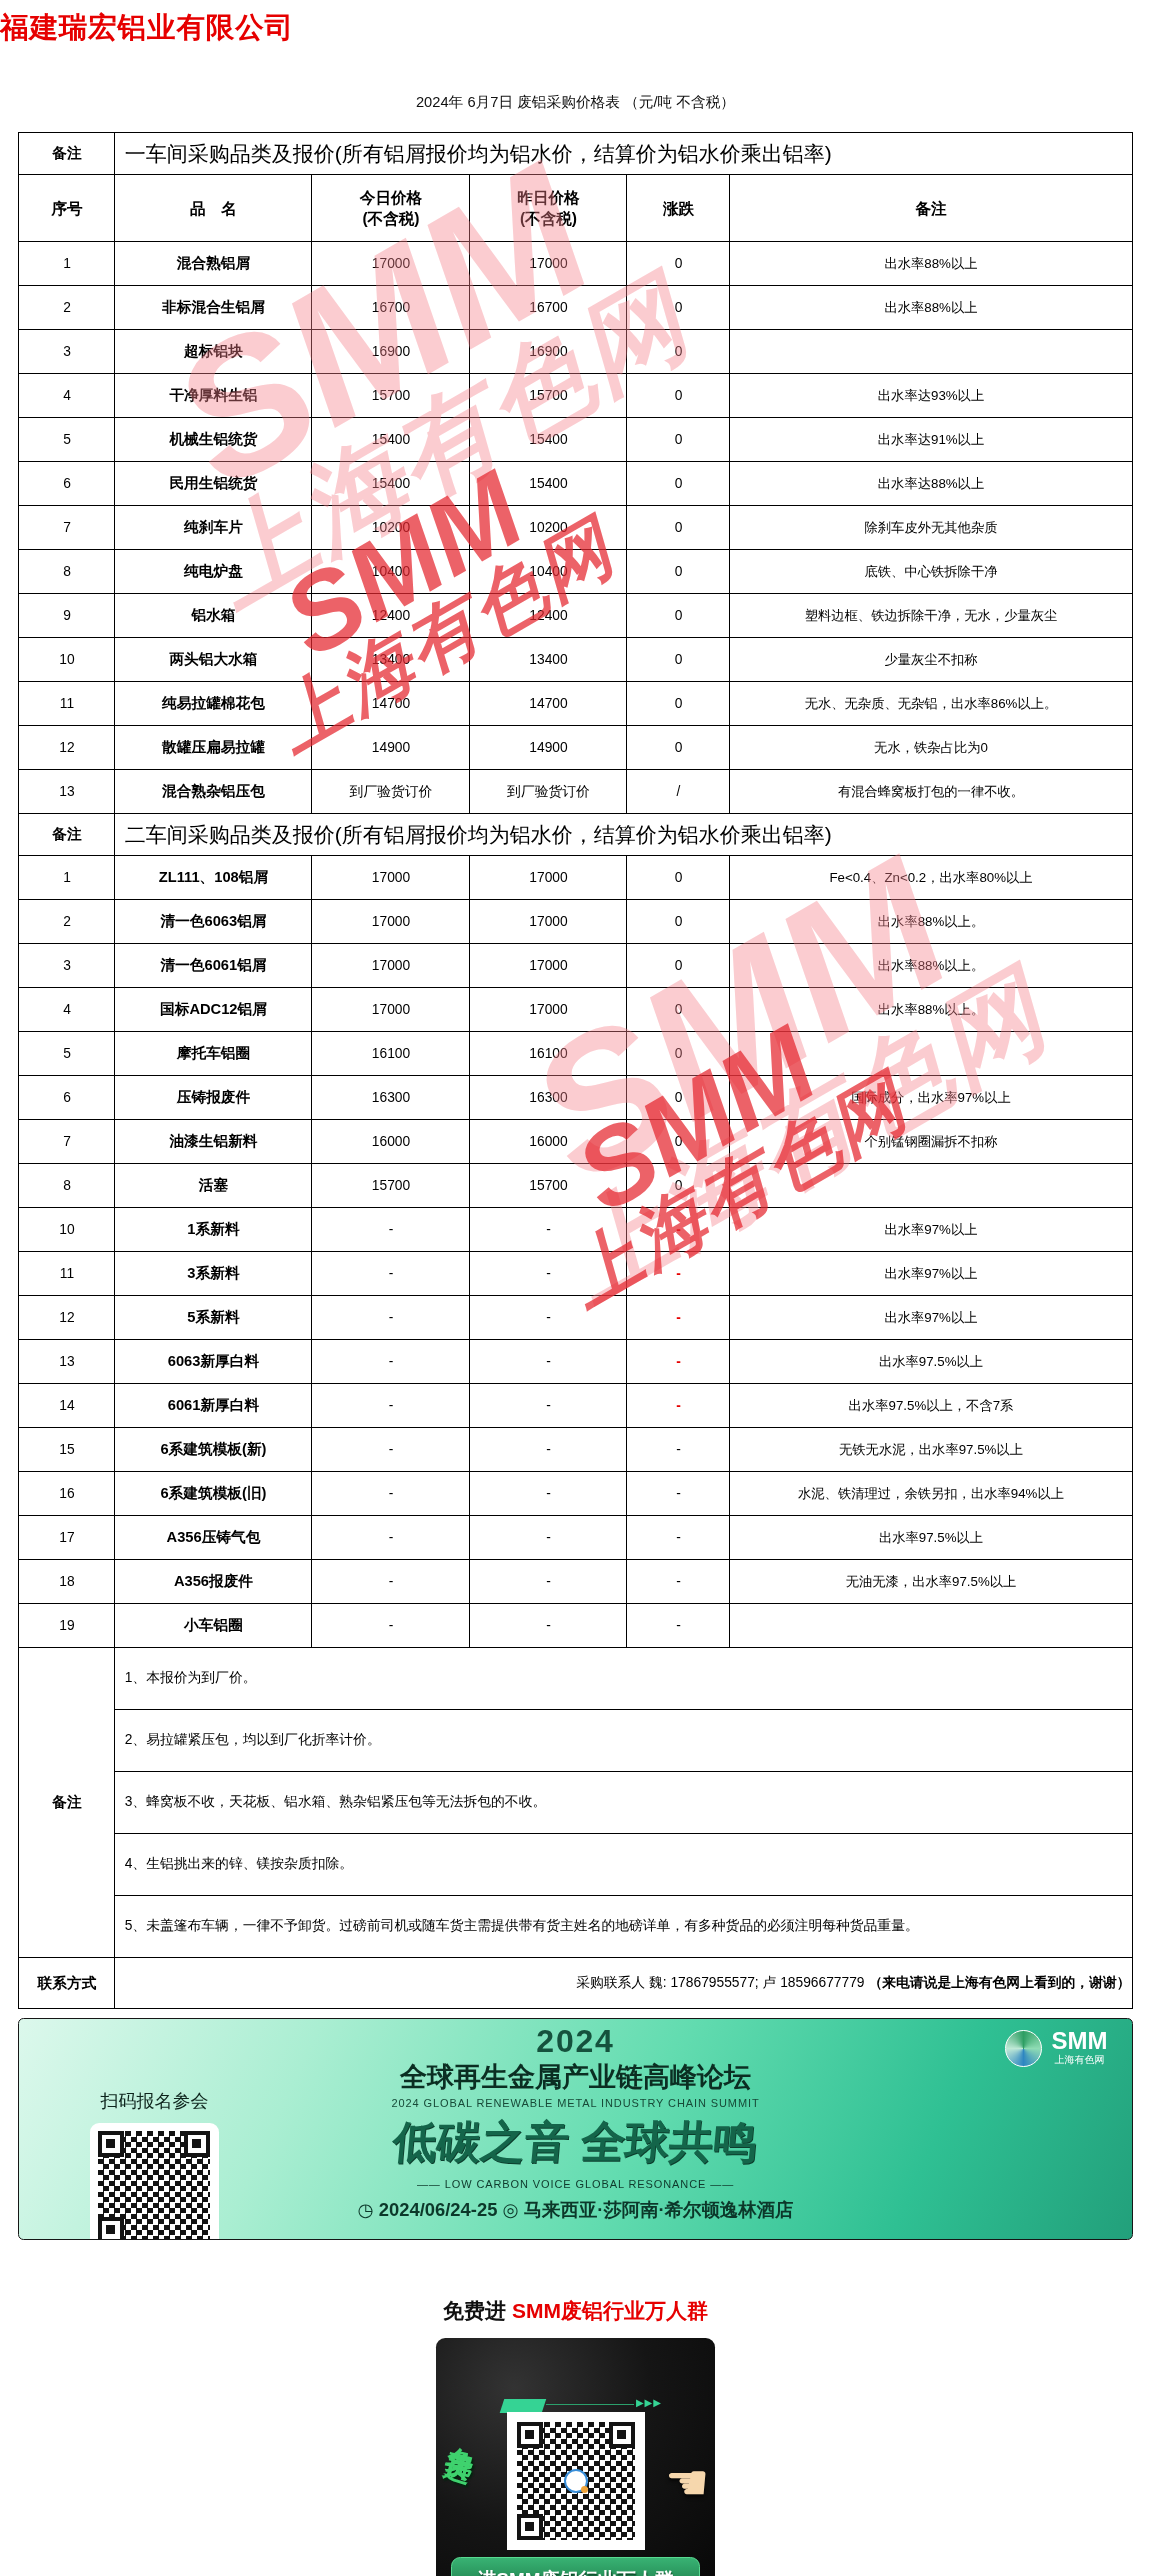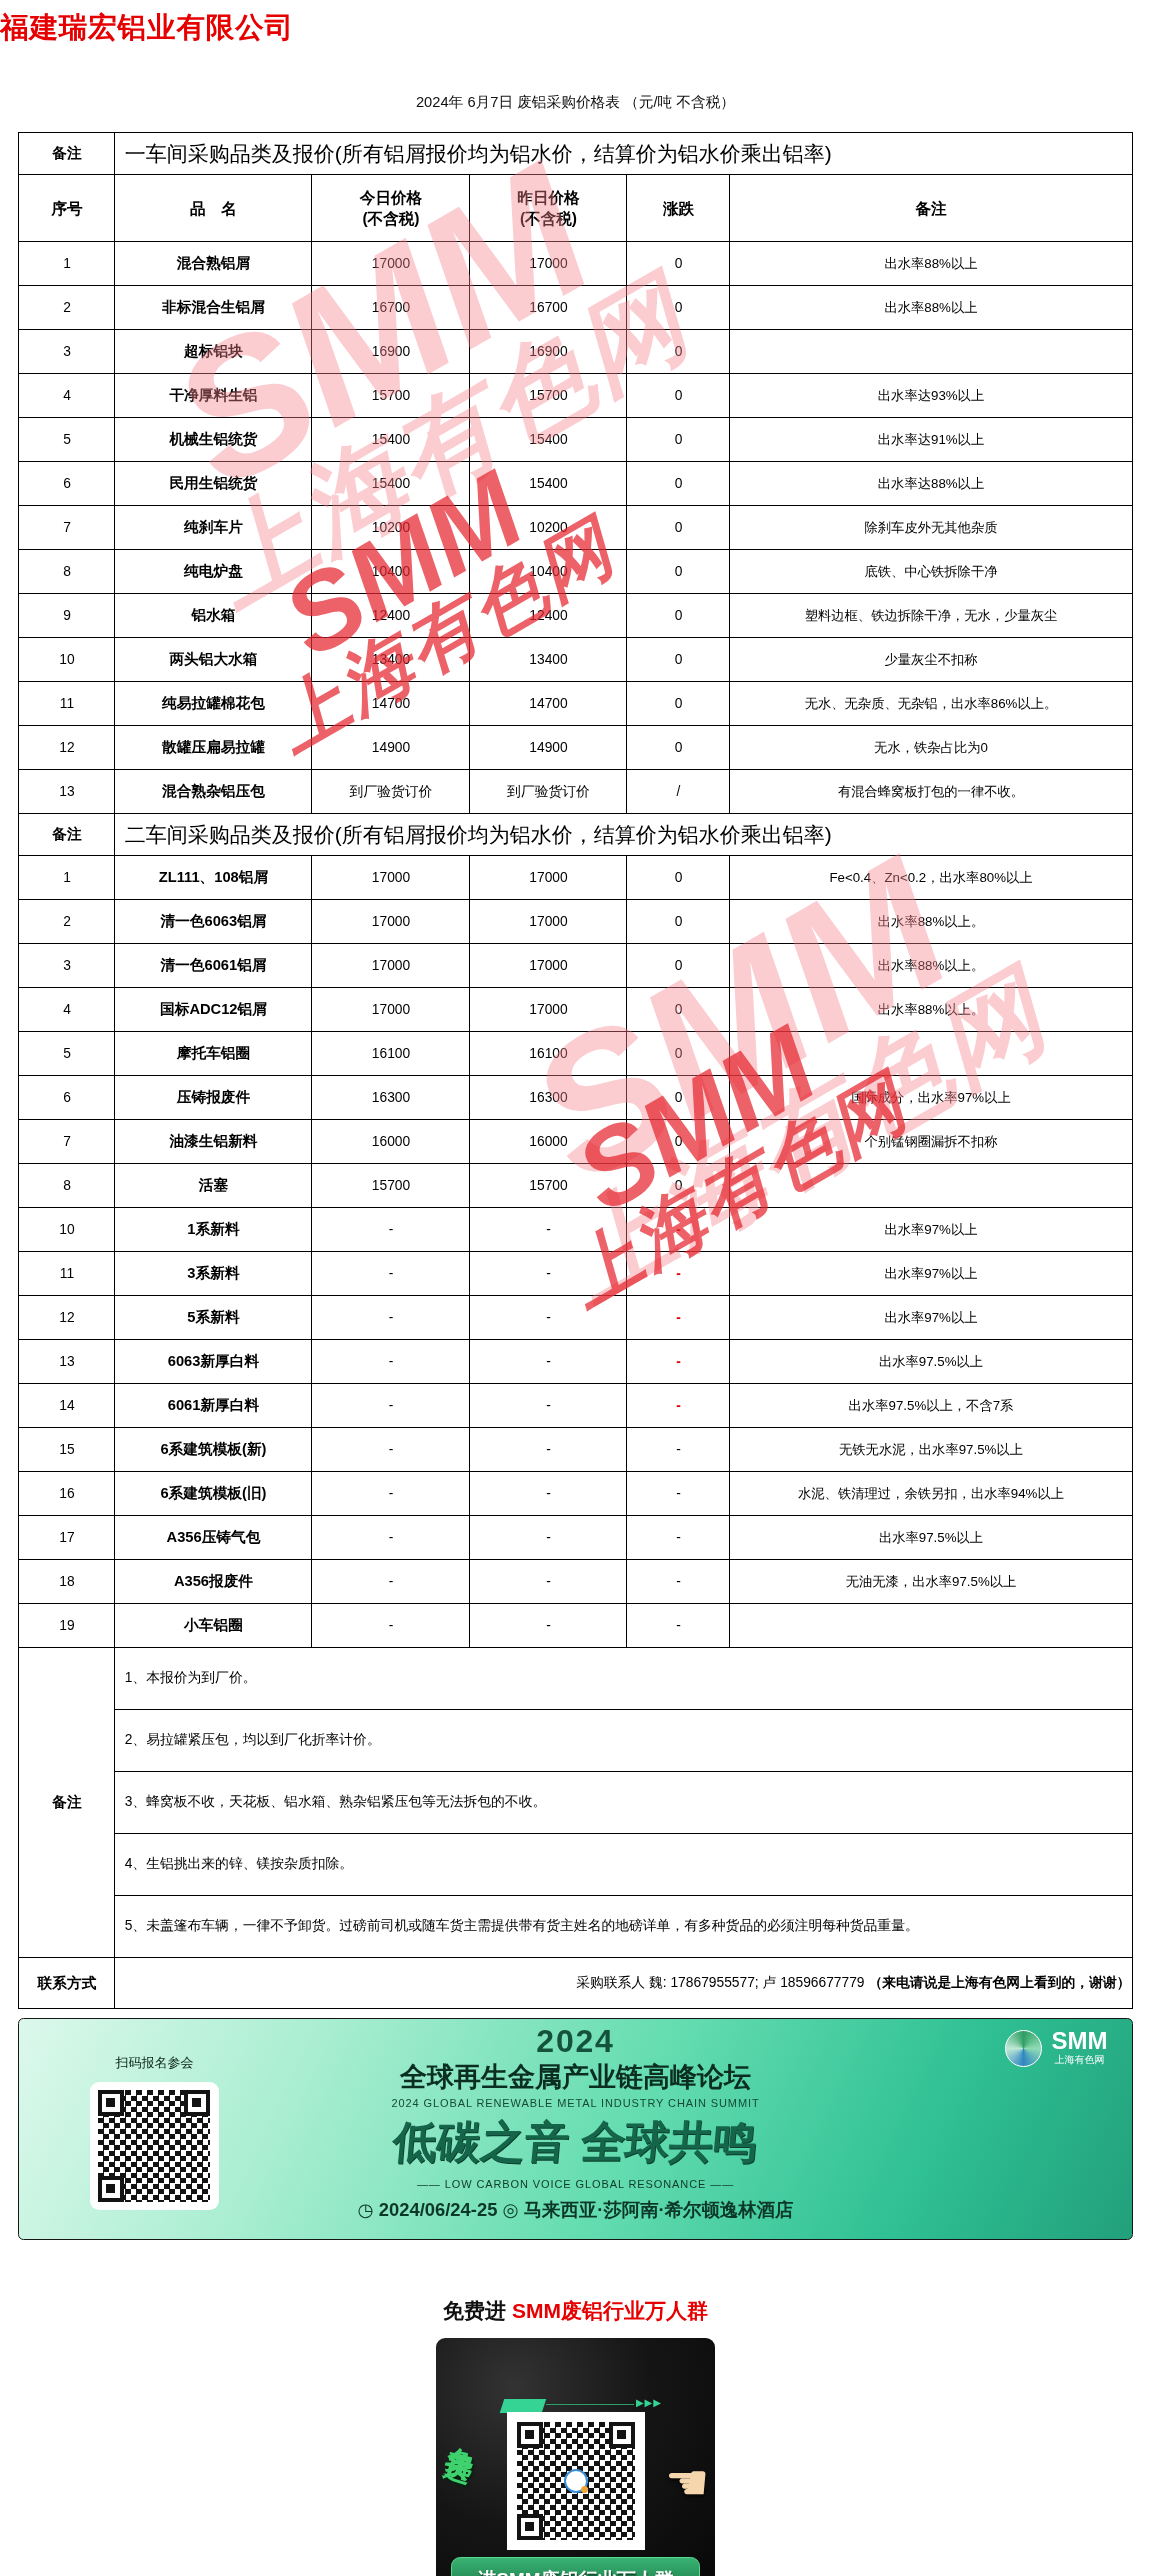--- a/index.html
+++ b/index.html
@@ -44,21 +44,21 @@
   .banner{position:relative;margin:9.2px 18.4px 0;height:220px;border:1.8px solid #161616;border-radius:5.5px;
       background:linear-gradient(115deg,#dcf8ec 0%,#aaeed2 25%,#63dcb0 55%,#2fc093 80%,#22a07b 100%);overflow:hidden;}
   .banner-center{position:absolute;left:0;right:0;top:5.5px;text-align:center;z-index:2;}
   .b-year{font-size:32px;font-weight:700;color:#15523d;letter-spacing:1.8px;line-height:1;}
   .b-title{font-size:27px;font-weight:800;color:#0b2e22;margin-top:1.8px;}
   .b-title-en{font-size:11px;color:#174a38;letter-spacing:0.9px;margin-top:2.8px;}
   .b-slogan{font-size:44px;font-weight:800;color:#14654a;margin-top:3.7px;transform:skewX(-5deg);text-shadow:0.9px 0.9px 0 #0c3d2c;}
   .b-slogan-en{font-size:11px;color:#0f3a2c;margin-top:5.5px;letter-spacing:0.9px;}
   .b-date{margin-top:7.3px;font-size:18.4px;font-weight:800;color:#0c382a;}
   .banner-qr{position:absolute;left:66px;top:35px;z-index:3;width:138px;text-align:center;}
-  .banner-qr .cap{font-size:13px;color:#0d241c;margin-bottom:9.2px;}
+  .banner-qr .cap{font-size:18px;color:#0d241c;margin-bottom:9.2px;margin-top:35px;}
   .qr-white{background:#fff;border-radius:9.2px;padding:8.3px;display:inline-block;}
   .qr{position:relative;background:repeating-conic-gradient(#131313 0% 25%,#fff 0% 50%) 0 0/11px 11px;}
   .qr.q126{width:112px;height:112px;}
   .qr.q130{width:118px;height:118px;}
   .fp{position:absolute;width:26px;height:26px;border:4.6px solid #131313;background:#fff;box-sizing:border-box;}
   .fp::after{content:"";position:absolute;left:3.7px;top:3.7px;width:9.2px;height:9.2px;background:#131313;}
   .fp.tl{left:0;top:0;} .fp.tr{right:0;top:0;} .fp.bl{left:0;bottom:0;}
   .banner-logo{position:absolute;right:24px;top:11px;display:flex;align-items:center;gap:9.2px;z-index:3;}
   .logo-circle{width:35px;height:35px;border-radius:50%;border:1.8px solid #fff;
       background:conic-gradient(#2e9e63,#8fdcb4,#2e86c1,#bfe9d6,#2e9e63);}

